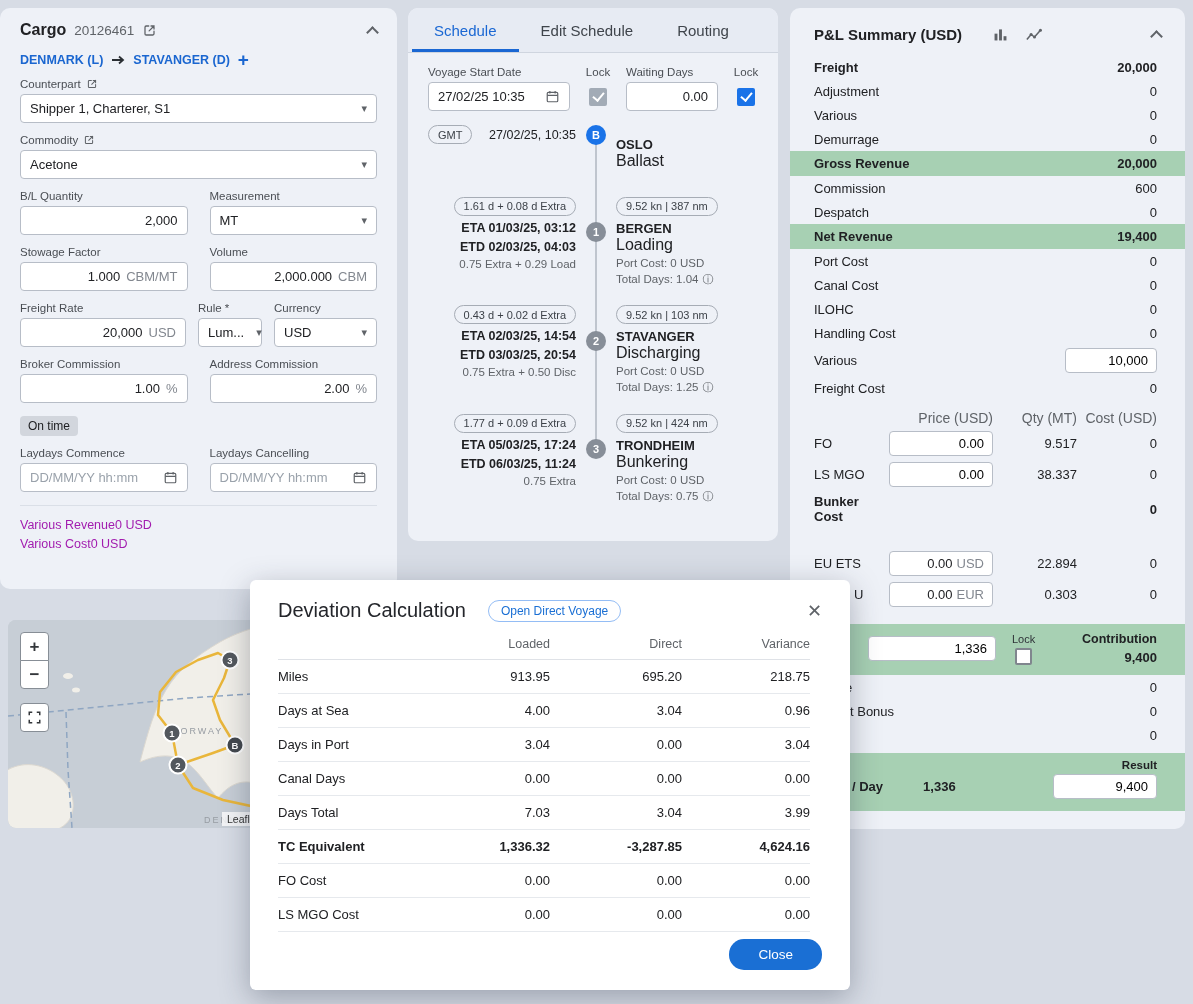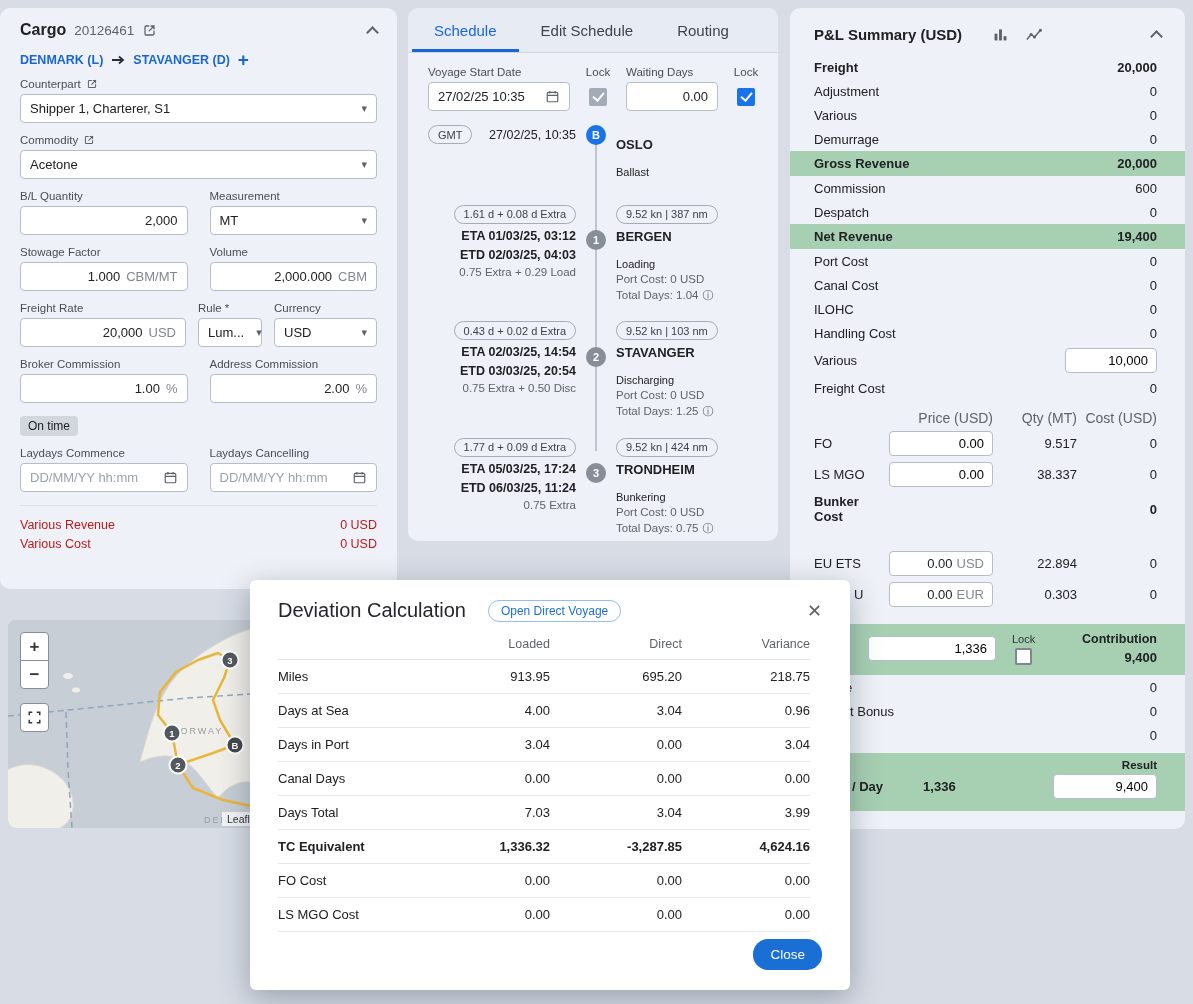--- a/index.html
+++ b/index.html
@@ -25,21 +25,21 @@
 .c-title{font-size:16px;font-weight:bold}
 .c-id{font-size:13.5px;color:#5f6368}
 .c-head .chev{margin-left:auto}
 .c-route{display:flex;align-items:center;gap:8px;margin-top:14px;font-size:12.5px;font-weight:bold;color:#1a66d0}
 .plus{color:#1a66d0;font-size:19px;font-weight:bold;line-height:14px;cursor:pointer}
 .plus::after{content:"+"}
 .grid2{display:grid;grid-template-columns:1fr 1fr;column-gap:22px}
 .grid3{display:grid;grid-template-columns:166px 64px 1fr;column-gap:12px}
 .ontime{display:inline-block;background:#d2d6dd;border-radius:4px;padding:3px 8px;font-size:12px;margin-top:13px}
 .c-summary{margin-top:13px;border-top:1px solid #dadfe7;padding-top:9px}
-.srow{display:flex;justify-content:space-between;font-size:12.5px;padding:2.5px 0;color:#b91c1c}
+.srow{display:flex;font-size:12.5px;padding:2.5px 0;color:#a21caf}
 
 
 #sched{left:408px;top:8px;width:370px;height:533px;overflow:hidden}
 .tabs{display:flex;background:#e7ebf3;border-bottom:1px solid #cfd5df;border-radius:10px 10px 0 0;padding:0 4px}
 .tab{padding:14px 22px 10px;font-size:15px;color:#3f444b;border-bottom:3px solid transparent;cursor:pointer}
 .tab.active{color:#1a67d3;border-bottom-color:#1a67d3}
 .sc{display:flex;gap:10px;padding:13px 14px 0 20px}
 .sc .lbl{margin:0 0 4px}
 .sc-date{width:142px}
 .sc-wait{width:92px}
@@ -56,21 +56,21 @@
 .trail{width:40px;flex:none;position:relative}
 .tright{flex:1;min-width:0}
 .badge{position:absolute;left:10px;top:26px;width:20px;height:20px;border-radius:50%;background:#878e98;color:#fff;font-size:11px;font-weight:bold;display:flex;align-items:center;justify-content:center}
 .badge.b{background:#1a73e8;top:0}
 .chip{display:inline-block;border:1px solid #a6acb5;border-radius:11px;padding:2.5px 9px;font-size:11px;color:#3c4148;background:#eef1f7;white-space:nowrap}
 .o-left{display:flex;justify-content:space-between;align-items:center}
 .dt{font-size:12.5px;font-weight:normal}
 .eta{font-size:12.5px;font-weight:bold;margin-top:5px}
 .extra{font-size:11.5px;color:#5f6368;margin-top:4px}
 .port{font-size:13px;font-weight:bold;margin-top:5px}
-.activity{font-size:11px;margin-top:14px}
+.activity{font-size:16px;margin-top:0}
 .pmeta{font-size:11.5px;color:#5f6368;margin-top:3px}
 .info::after{content:"ⓘ";margin-left:4px;font-size:11px;color:#5f6368;cursor:pointer}
 
 
 #pnl{left:790px;top:8px;width:395px;height:821px;padding-top:10px}
 .p-head{display:flex;align-items:center;gap:16px;padding:8px 24px 12px}
 .p-title{font-size:15px;font-weight:bold;margin-right:14px}
 .p-head .chev{margin-left:auto}
 .prow{display:flex;justify-content:space-between;align-items:center;min-height:24px;padding:1px 28px 1px 24px;font-size:13px}
 .prow.b{font-weight:bold}
@@ -117,21 +117,21 @@
 .m-head{display:flex;align-items:center}
 .m-title{font-size:20px;color:#24262b}
 .m-chip{margin-left:22px;border:1px solid #94bdf5;color:#1a6fd4;border-radius:13px;padding:3px 12px;font-size:12px;background:#fff;cursor:pointer}
 .m-x{margin-left:auto;color:#5f6368;font-size:18px;cursor:pointer;line-height:1}
 .m-x::after{content:"✕"}
 .mgrid{display:grid;grid-template-columns:1fr 126px 132px 128px;padding-right:12px}
 .mgrid>div{padding:9px 0;border-bottom:1px solid #e6e9ed;font-size:13px}
 .mgrid .r{text-align:right}
 .mgrid.head>div{color:#5f6368;font-size:12.5px;padding:15px 0 8px;border-bottom:1px solid #dfe2e7}
 .mgrid.bold>div{font-weight:bold}
-.m-close{position:absolute;right:28px;bottom:20px;background:#1a6fd4;color:#fff;border:0;border-radius:15px;padding:8px 17px;font-size:13.5px;cursor:pointer;font-family:inherit}
+.m-close{position:absolute;right:28px;bottom:20px;background:#1a6fd4;color:#fff;border:0;border-radius:15px;padding:8px 29px;font-size:13.5px;cursor:pointer;font-family:inherit}
 svg{display:block}
 </style>
 </head>
 <body>
 
 <div class="panel" id="cargo">
   <div class="c-head">
     <span class="c-title">Cargo</span>
     <span class="c-id">20126461</span>
     <span class="icon">

